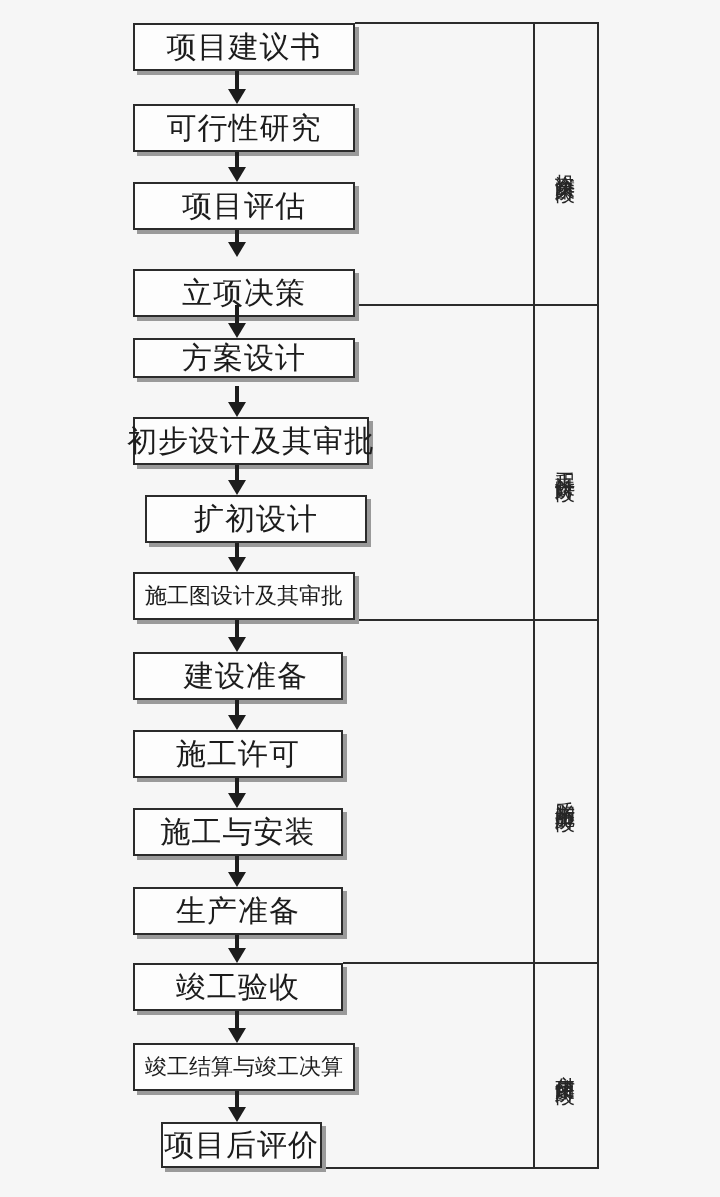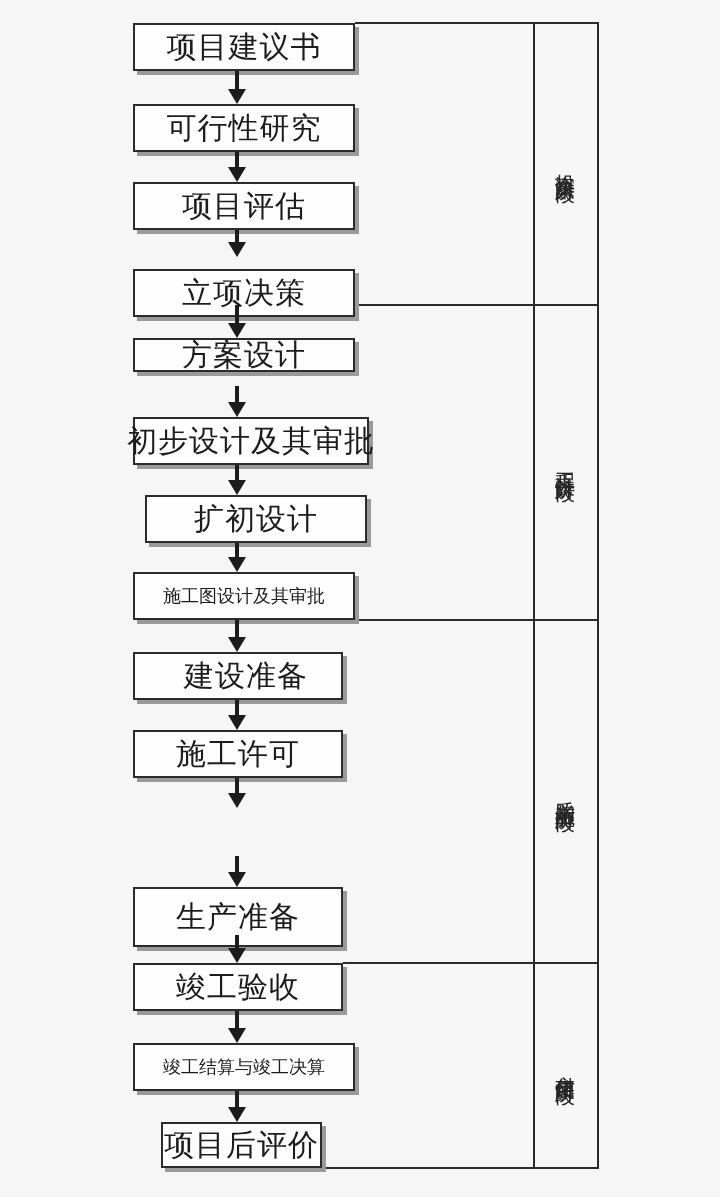--- a/index.html
+++ b/index.html
@@ -18,21 +18,21 @@
     background: #fdfdfd;
     box-shadow: 4px 4px 0 #9a9a9a;
     display: flex;
     align-items: center;
     justify-content: center;
     font-size: 30px;
     letter-spacing: 1px;
     color: #1c1c1c;
     white-space: nowrap;
   }
-  .box.tight { font-size: 18px; letter-spacing: 0; }
+  .box.tight { font-size: 22px; letter-spacing: 0; }
   .hline { position: absolute; height: 2px; background: #2b2b2b; }
   .stem { position: absolute; left: 235px; width: 4px; background: #1c1c1c; }
   .head {
     position: absolute; left: 228px; width: 0; height: 0;
     border-left: 9px solid transparent;
     border-right: 9px solid transparent;
     border-top: 15px solid #1c1c1c;
   }
   .col-frame {
     position: absolute; left: 533px; top: 22px; width: 66px; height: 1147px;
@@ -74,27 +74,28 @@
     <span>采购与施工阶段</span>
   </div>
   <div class="phase-cell" style="top:963px; height:205px;">
     <span>交付使用阶段</span>
   </div>
 
   <div class="box" style="left:133px; top:23px;   width:222px; height:48px;">项目建议书</div>
   <div class="box" style="left:133px; top:104px;  width:222px; height:48px;">可行性研究</div>
   <div class="box" style="left:133px; top:182px;  width:222px; height:48px;">项目评估</div>
   <div class="box" style="left:133px; top:257px;  width:222px; height:48px;margin-top:12px;">立项决策</div>
-  <div class="box" style="left:133px; top:338px;  width:222px; height:34px;">方案设计</div>
+  <div class="box" style="left:133px; top:338px;  width:222px; height:40px;">方案设计</div>
   <div class="box" style="left:133px; top:417px;  width:236px; height:48px;">初步设计及其审批</div>
   <div class="box" style="left:133px; top:495px;  width:222px; height:48px;margin-left:12px;">扩初设计</div>
   <div class="box tight" style="left:133px; top:572px;  width:222px; height:48px;">施工图设计及其审批</div>
   <div class="box" style="left:133px; top:652px;  width:210px; height:48px;padding-left:16px;">建设准备</div>
   <div class="box" style="left:133px; top:730px;  width:210px; height:48px;">施工许可</div>
-  <div class="box" style="left:133px; top:887px;  width:210px; height:60px;">生产准备</div>
+  <div class="box" style="left:133px; top:808px;  width:210px; height:48px;">施工与安装</div>
+  <div class="box" style="left:133px; top:887px;  width:210px; height:48px;">生产准备</div>
   <div class="box tight" style="left:133px; top:1043px; width:222px; height:48px;">竣工结算与竣工决算</div>
   <div class="box" style="left:133px; top:963px;  width:210px; height:48px;">竣工验收</div>
   <div class="box" style="left:161px; top:1122px; width:161px; height:46px;">项目后评价</div>
 
   <div class="stem" style="top:71px;   height:19px;"></div>
   <div class="head" style="top:89px;"></div>
   <div class="stem" style="top:152px;  height:16px;"></div>
   <div class="head" style="top:167px;"></div>
   <div class="stem" style="top:230px;  height:13px;"></div>
   <div class="head" style="top:242px;"></div>

